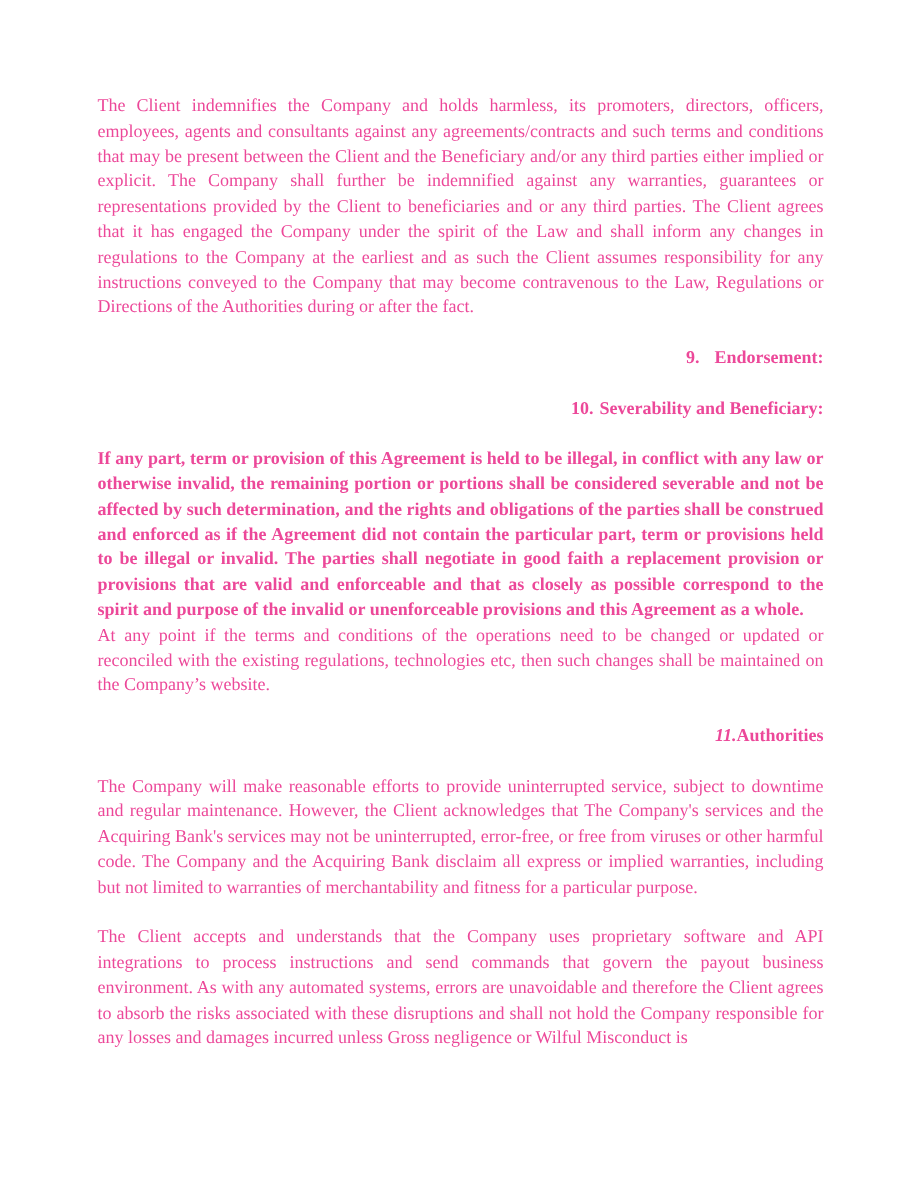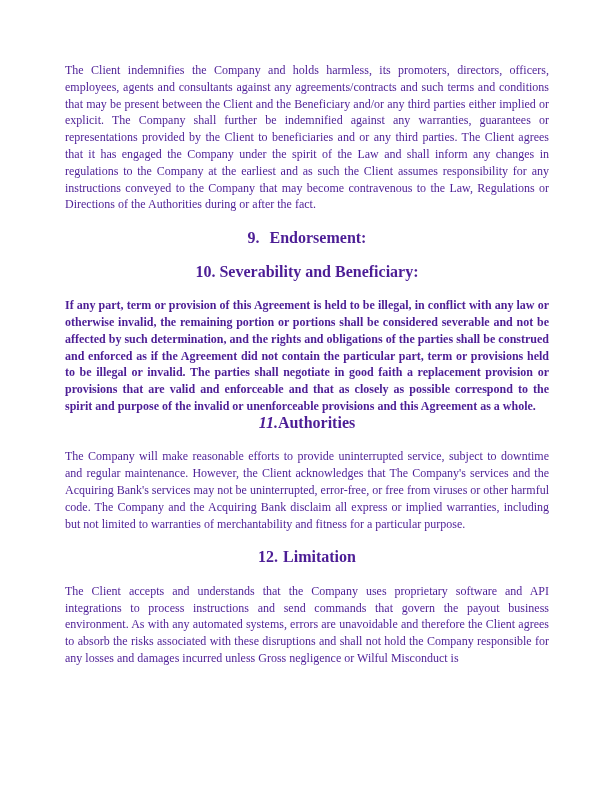--- a/index.html
+++ b/index.html
@@ -11,35 +11,35 @@
     position: relative;
     width: 612px;
     height: 792px;
     box-sizing: border-box;
     background: #ffffff;
     padding: 62px 63px 16px 65px;
     overflow: hidden;
     font-family: "Liberation Serif", "DejaVu Serif", serif;
     font-size: 12px;
     line-height: 16.8px;
-    color: #4c1d95;
+    color: #ec4899;
   }
   .para {
     margin: 0 0 16.8px 0;
     text-align: justify;
   }
   .para.joined {
     margin-bottom: 0;
     font-weight: bold;
   }
   .heading {
     margin: 0 0 16.8px 0;
-    font-size: 16px;
+    font-size: 12px;
     font-weight: bold;
-    text-align: center;
+    text-align: right;
   }
   .num-9  { margin-right: 10px; }
   .num-10 { margin-right: 4px; }
   .num-11 { margin-right: 0; font-style: italic; }
   .num-12 { margin-right: 5px; }
 </style>
 </head>
 <body>
 
 <div class="page">
@@ -50,26 +50,24 @@
     <span class="num-9">9.</span><span>Endorsement:</span>
   </h2>
 
 
   <h2 class="heading">
     <span class="num-10">10.</span><span>Severability and Beneficiary:</span>
   </h2>
 
   <p class="para joined">If any part, term or provision of this Agreement is held to be illegal, in conflict with any law or otherwise invalid, the remaining portion or portions shall be considered severable and not be affected by such determination, and the rights and obligations of the parties shall be construed and enforced as if the Agreement did not contain the particular part, term or provisions held to be illegal or invalid. The parties shall negotiate in good faith a replacement provision or provisions that are valid and enforceable and that as closely as possible correspond to the spirit and purpose of the invalid or unenforceable provisions and this Agreement as a whole.</p>
 
+  <p class="para">At any point if the terms and conditions of the operations need to be changed or updated or reconciled with the existing regulations, technologies etc, then such changes shall be maintained on the Company’s website.</p>
 
   <h2 class="heading">
     <span class="num-11">11.</span><span>Authorities</span>
   </h2>
 
   <p class="para">The Company will make reasonable efforts to provide uninterrupted service, subject to downtime and regular maintenance. However, the Client acknowledges that The Company's services and the Acquiring Bank's services may not be uninterrupted, error-free, or free from viruses or other harmful code. The Company and the Acquiring Bank disclaim all express or implied warranties, including but not limited to warranties of merchantability and fitness for a particular purpose.</p>
 
-  <h2 class="heading">
-    <span class="num-12">12.</span><span>Limitation</span>
-  </h2>
 
   <p class="para">The Client accepts and understands that the Company uses proprietary software and API integrations to process instructions and send commands that govern the payout business environment. As with any automated systems, errors are unavoidable and therefore the Client agrees to absorb the risks associated with these disruptions and shall not hold the Company responsible for any losses and damages incurred unless Gross negligence or Wilful Misconduct is</p>
 
 </div>
 
 </body></html>

